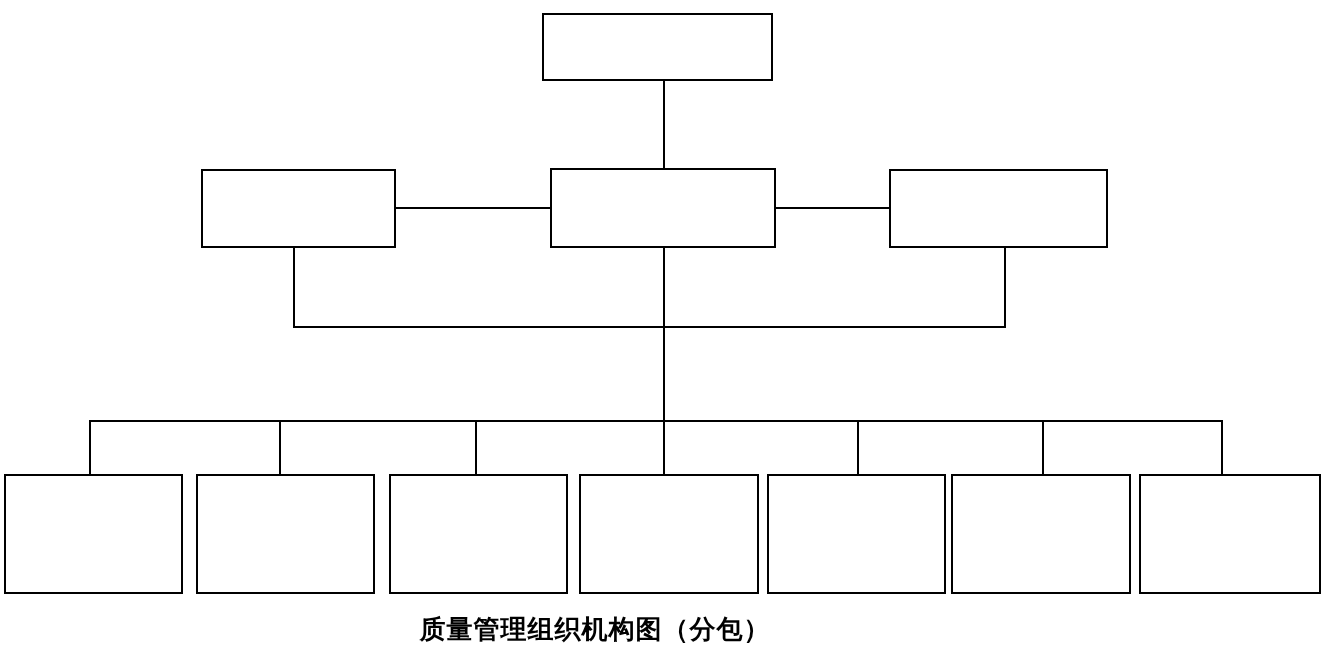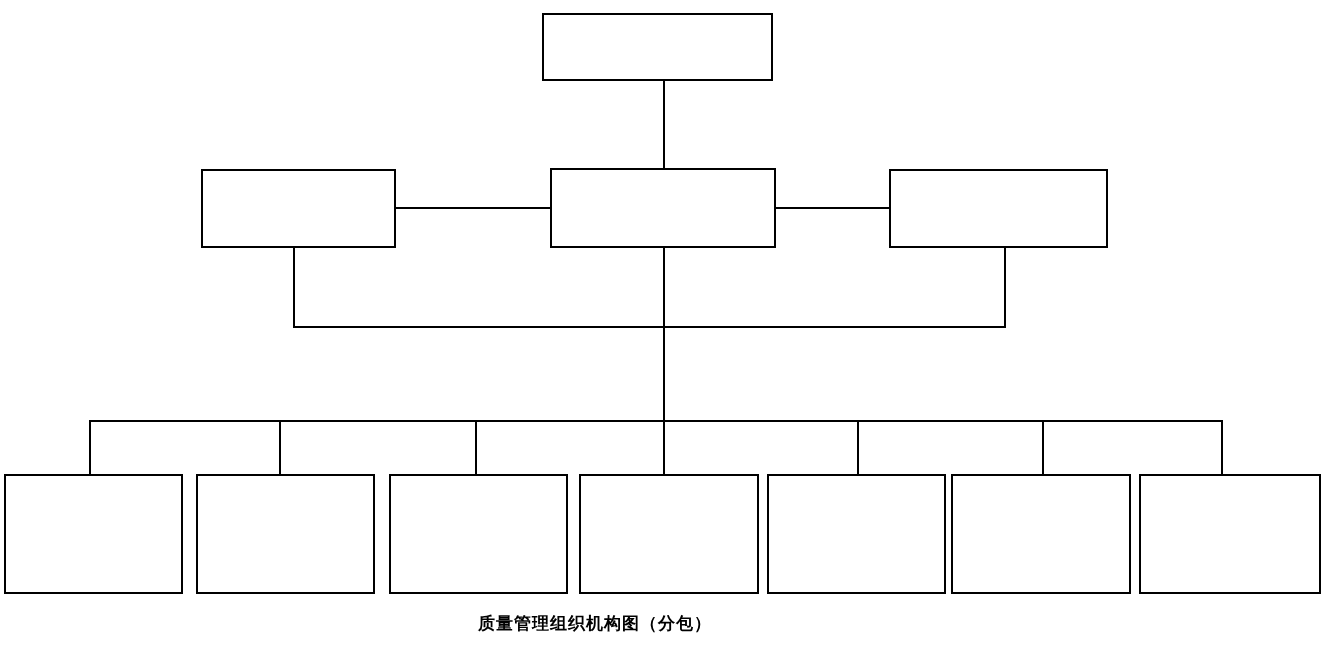--- a/index.html
+++ b/index.html
@@ -46,21 +46,21 @@
     text-anchor: middle;
     dominant-baseline: middle;
   }
   .caption {
     position: absolute;
     left: 0;
     width: 1190px;
     top: 612px;
     text-align: center;
     font-family: "Liberation Serif", "DejaVu Serif", serif;
-    font-size: 17px;
+    font-size: 26px;
     font-weight: bold;
     letter-spacing: 1px;
     color: #000000;
     white-space: nowrap;
   }
 </style>
 </head>
 <body>
 
 <div id="chart-root">

